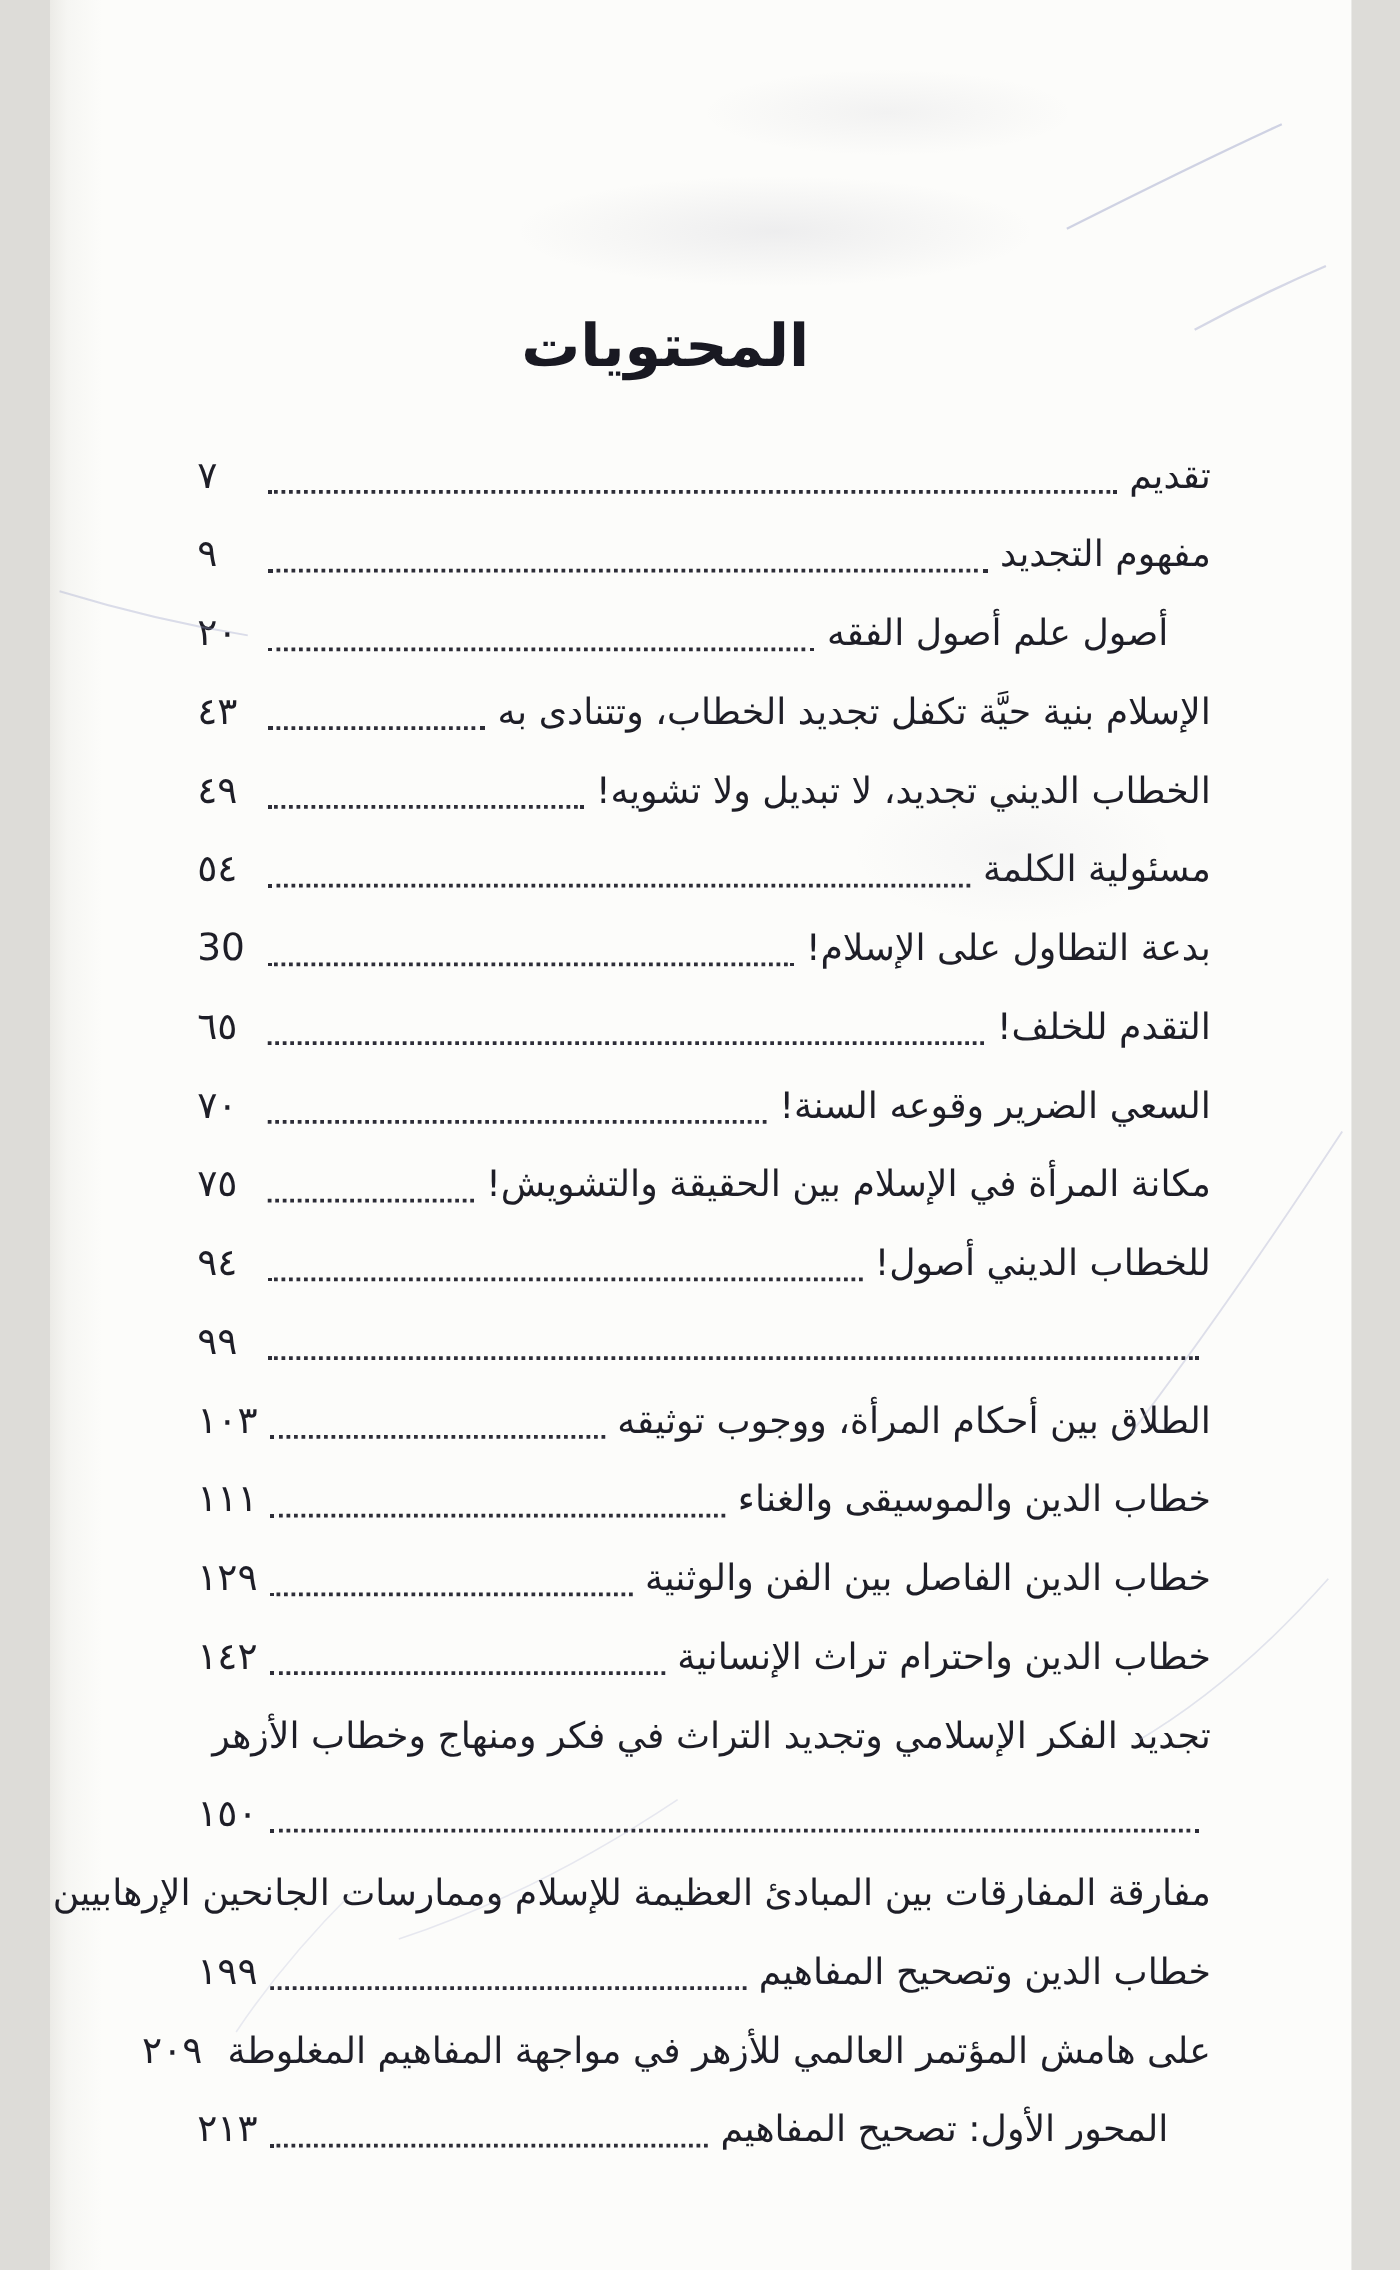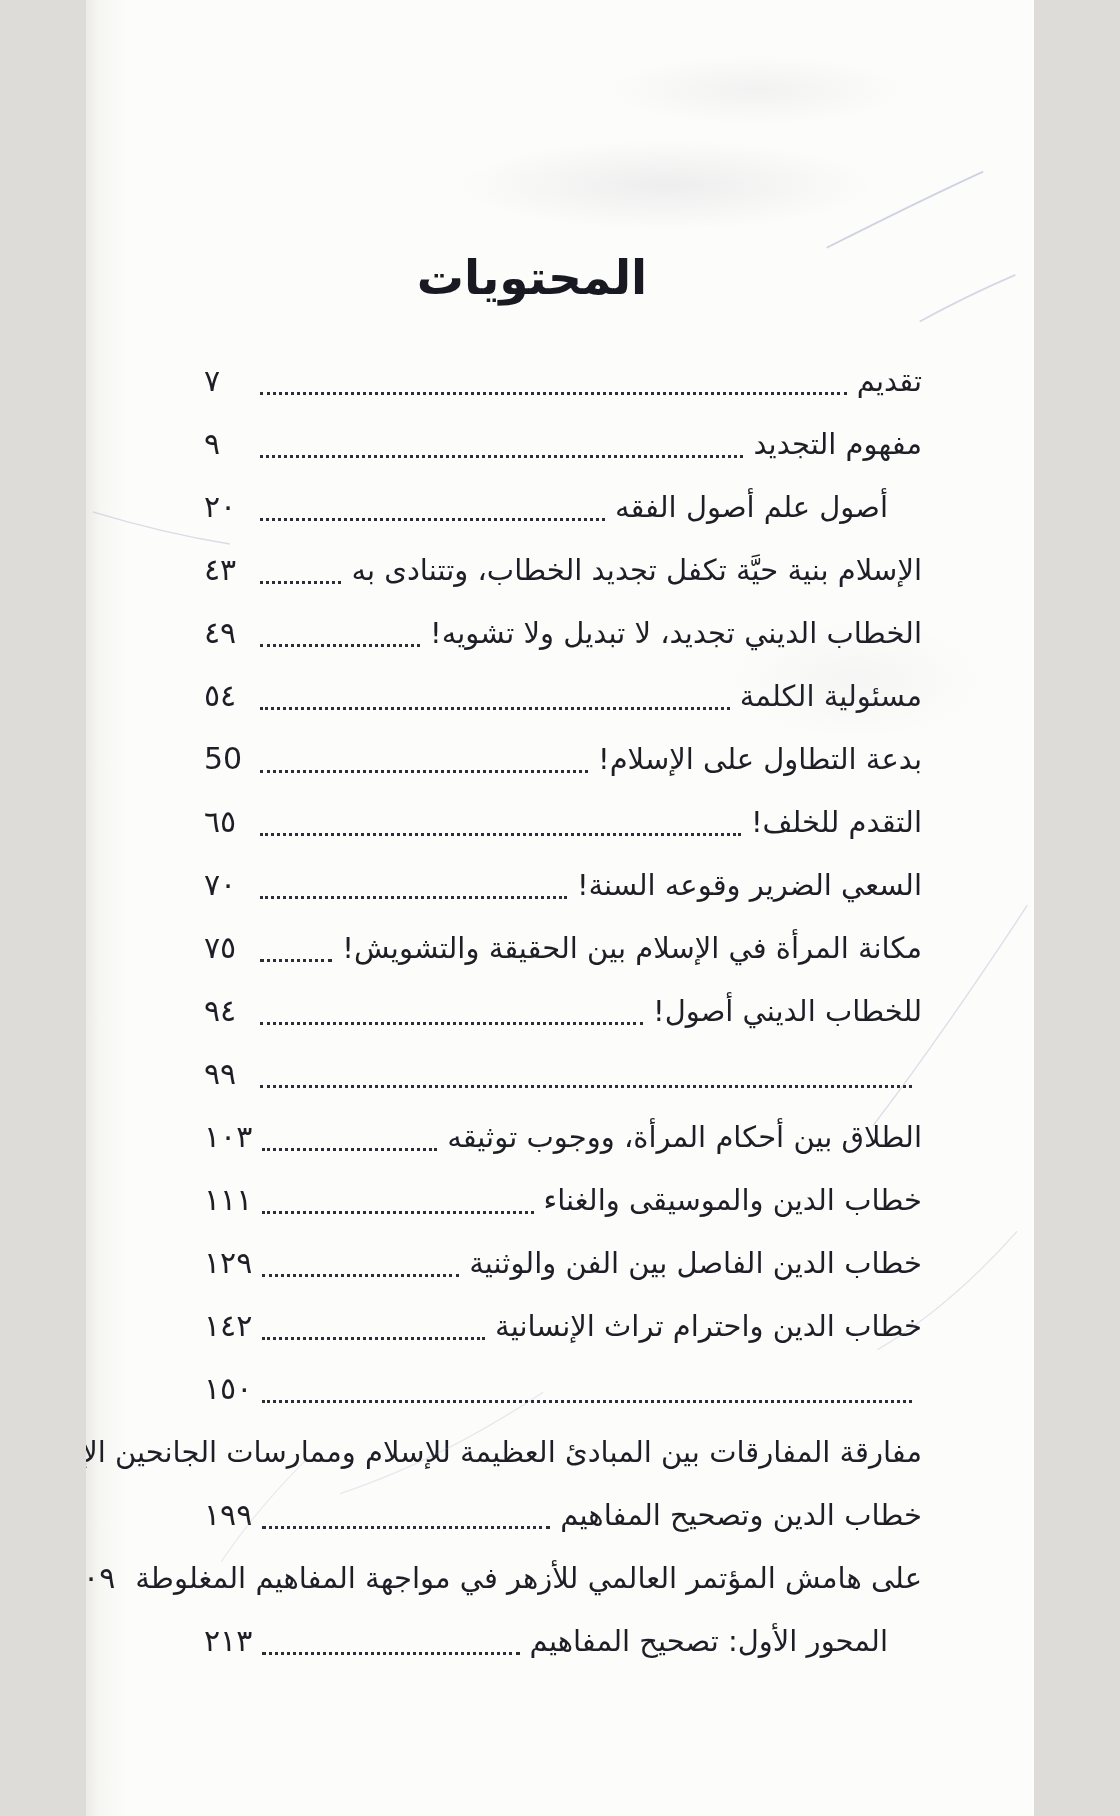--- a/index.html
+++ b/index.html
@@ -1,18 +1,18 @@
 <!DOCTYPE html>
 <html lang="ar" dir="rtl"><head>
 <meta charset="utf-8">
 <style>
   html,body { margin:0; padding:0; background:#dddcd8; }
   .page {
     position:relative;
-    width:948px; height:1816px;
+    width:1041px; height:1816px;
     margin:0 auto;
     background:#fcfcfa;
     background-image:linear-gradient(90deg,#ecebe7 0px,#f6f6f3 14px,#fcfcfa 42px);
     overflow:hidden;
     direction:rtl;
     font-family:"DejaVu Sans", sans-serif;
     color:#1e1e27;
   }
   .title {
     margin:0;
@@ -112,21 +112,21 @@
 
   <div class="row">
     <span class="t">مسئولية الكلمة</span>
     <span class="dots"></span>
     <span class="p">٥٤</span>
   </div>
 
   <div class="row">
     <span class="t">بدعة التطاول على الإسلام!</span>
     <span class="dots"></span>
-    <span class="p">50</span>
+    <span class="p">30</span>
   </div>
 
   <div class="row">
     <span class="t">التقدم للخلف!</span>
     <span class="dots"></span>
     <span class="p">٦٥</span>
   </div>
 
   <div class="row">
     <span class="t">السعي الضرير وقوعه السنة!</span>
@@ -168,20 +168,25 @@
     <span class="dots"></span>
     <span class="p">١٢٩</span>
   </div>
 
   <div class="row">
     <span class="t">خطاب الدين واحترام تراث الإنسانية</span>
     <span class="dots"></span>
     <span class="p">١٤٢</span>
   </div>
 
+  <div class="row">
+    <span class="t">تجديد الفكر الإسلامي وتجديد التراث في فكر ومنهاج وخطاب الأزهر</span>
+    <span class="dots" style="visibility: hidden;"></span>
+
+  </div>
 
   <div class="row">
     <span class="dots"></span>
     <span class="p">١٥٠</span>
   </div>
 
   <div class="row">
     <span class="t">مفارقة المفارقات بين المبادئ العظيمة للإسلام وممارسات الجانحين الإرهابيين!</span>
     <span class="dots"></span>
     <span class="p">١٩١</span>

